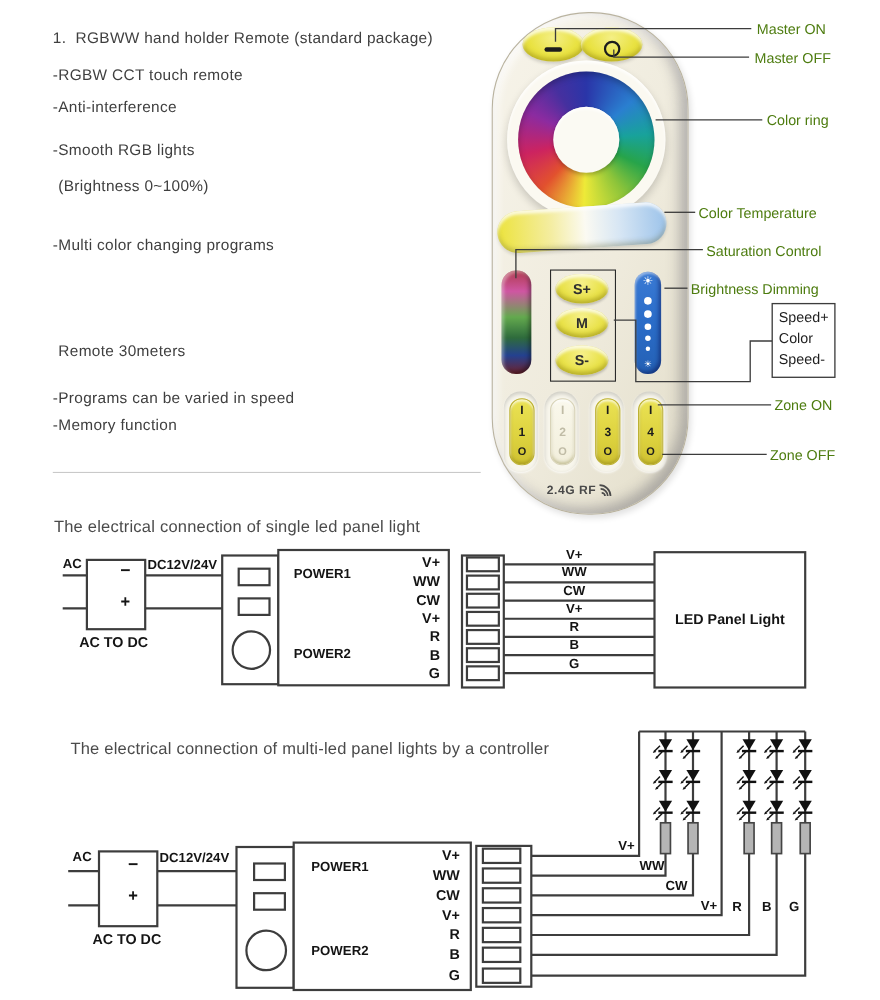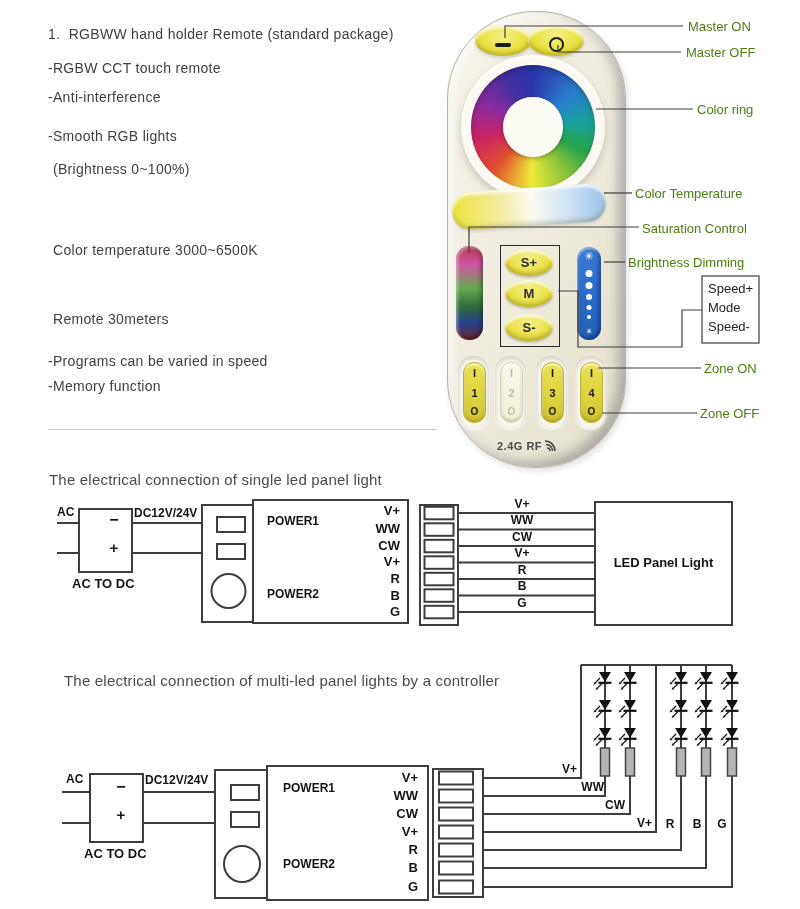--- a/index.html
+++ b/index.html
@@ -72,21 +72,21 @@
 </head>
 <body>
 
 <div id="page">
 
   <div class="feat" style="left:48px;top:26px;">1.  RGBWW hand holder Remote (standard package)</div>
   <div class="feat" style="left:48px;top:60px;">-RGBW CCT touch remote</div>
   <div class="feat" style="left:48px;top:89px;">-Anti-interference</div>
   <div class="feat" style="left:48px;top:128px;">-Smooth RGB lights</div>
   <div class="feat" style="left:53px;top:161px;">(Brightness 0~100%)</div>
-  <div class="feat" style="left:53px;top:242px;">Color temperature 3000~6500K</div>
+  <div class="feat" style="left:48px;top:214px;">-Multi color changing programs</div>
   <div class="feat" style="left:53px;top:311px;">Remote 30meters</div>
   <div class="feat" style="left:48px;top:353px;">-Programs can be varied in speed</div>
   <div class="feat" style="left:48px;top:378px;">-Memory function</div>
 
   <div class="sep"></div>
 
   <div id="remote-body"></div>
 
   <div class="mbtn" style="left:475px;top:25px;">
     <span class="mdash"></span>
@@ -251,21 +251,21 @@
     </g>
   </svg>
 
   <div class="ann" style="left:688px;top:19px;">Master ON</div>
   <div class="ann" style="left:686px;top:45px;">Master OFF</div>
   <div class="ann" style="left:697px;top:102px;">Color ring</div>
   <div class="ann" style="left:635px;top:186px;">Color Temperature</div>
   <div class="ann" style="left:642px;top:221px;">Saturation Control</div>
   <div class="ann" style="left:628px;top:255px;text-align:center;">Brightness Dimming</div>
   <div class="spd" style="top:281px;">Speed+</div>
-  <div class="spd" style="top:300px;">Mode</div>
+  <div class="spd" style="top:300px;">Color</div>
   <div class="spd" style="top:319px;">Speed-</div>
   <div class="ann" style="left:704px;top:361px;">Zone ON</div>
   <div class="ann" style="left:700px;top:406px;">Zone OFF</div>
 
   <div class="sect" style="left:49px;top:471px;">The electrical connection of single led panel light</div>
   <div class="dlab" style="left:57px;top:505px;">AC</div>
   <div class="dlab" style="left:103px;top:511px;width:22px;text-align:center;font-size:16px;">−</div>
   <div class="dlab" style="left:103px;top:539px;width:22px;text-align:center;font-size:15px;">+</div>
   <div class="dlab big" style="left:72px;top:576px;">AC TO DC</div>
   <div class="dlab" style="left:134px;top:506px;">DC12V/24V</div>

